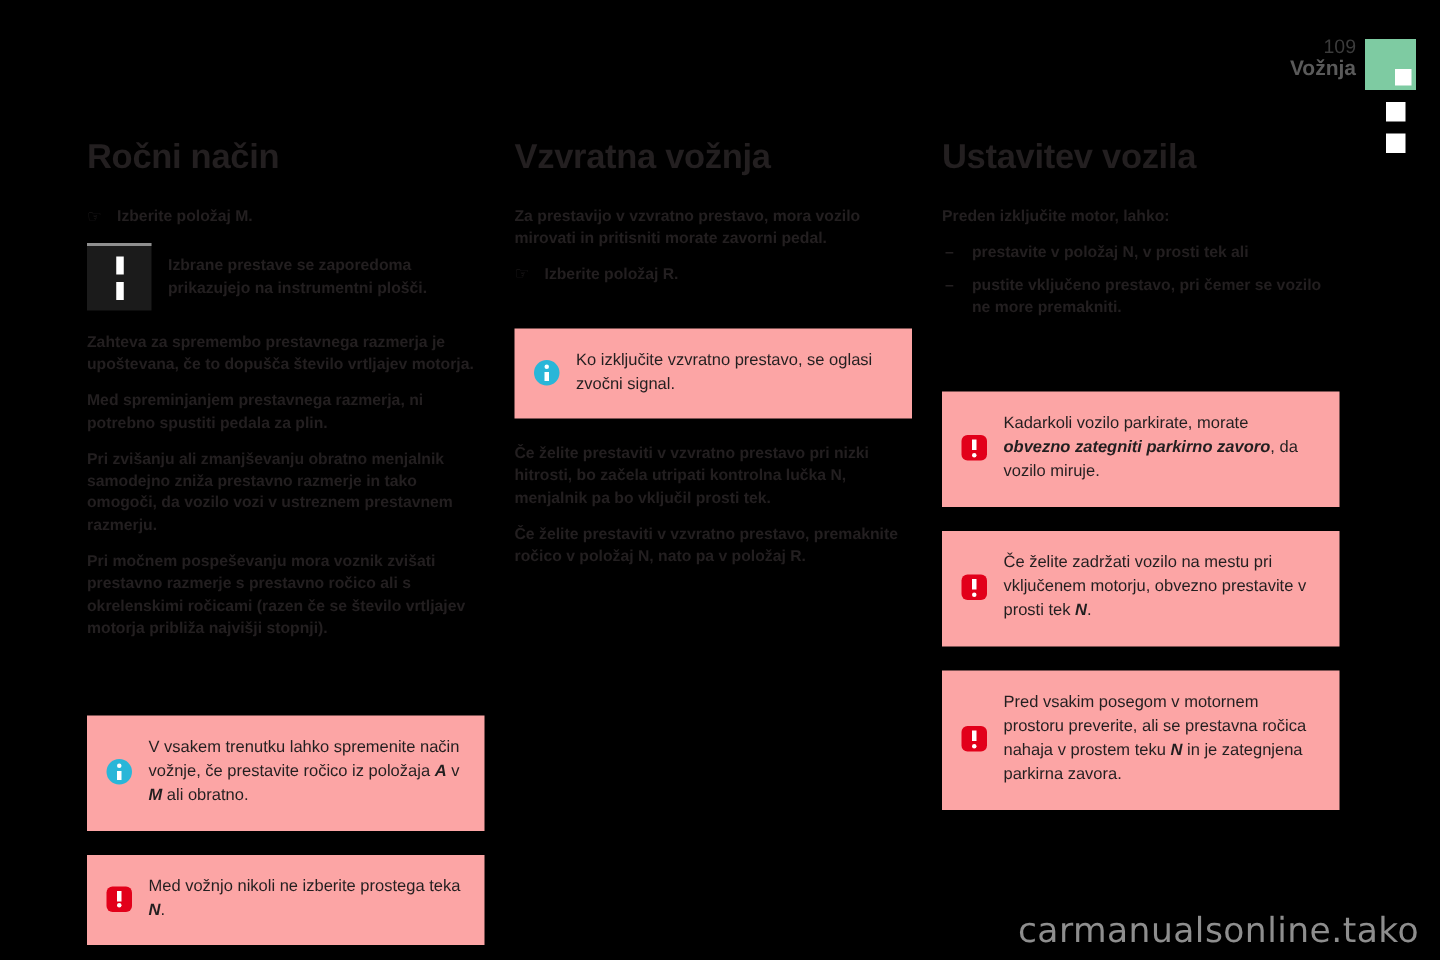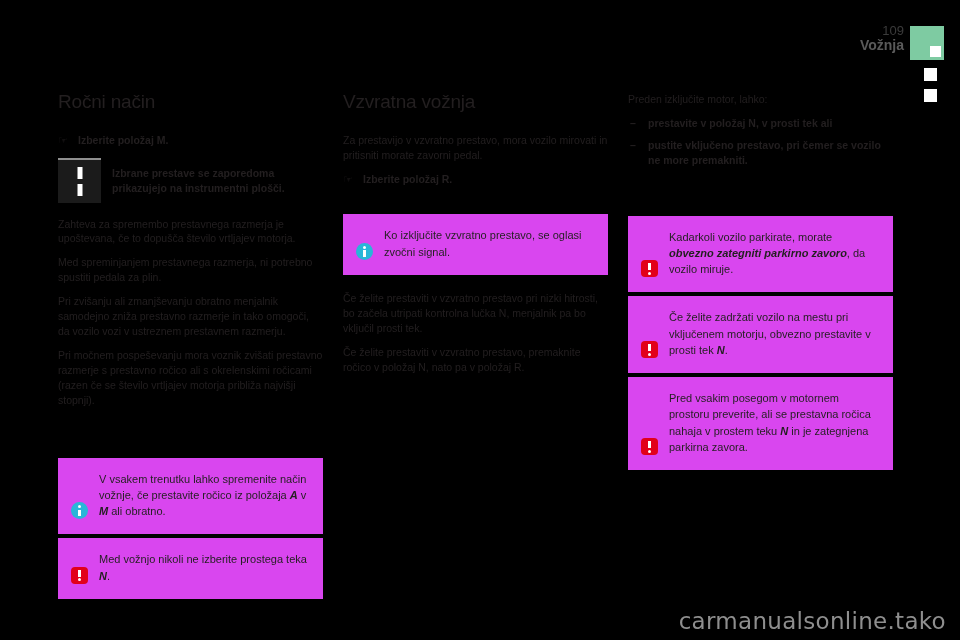--- a/index.html
+++ b/index.html
@@ -68,34 +68,34 @@
   .col {
     position: absolute;
     top: 92px;
     width: 265px;
   }
   #col-left   { left: 58px;  }
   #col-mid    { left: 343px; }
   #col-right  { left: 628px; }
 
   h2.sec-title {
-    font-size: 19px;
-    font-weight: normal;
+    font-size: 23px;
+    font-weight: bold;
     margin: 0 0 20px 0;
     color: #231f20;
     letter-spacing: -0.2px;
     line-height: 1.1;
   }
 
   p.body {
     font-size: 10.5px;
     line-height: 1.42;
     margin: 0 0 9px 0;
     color: #231f20;
-    font-weight: normal;
+    font-weight: bold;
   }
   p.body.last { margin-bottom: 0; }
 
   
   .hand-item {
     display: flex;
     align-items: center;
     gap: 7px;
     margin: 0 0 10px 0;
   }
@@ -164,25 +164,25 @@
   .figure-caption {
     font-size: 10.5px;
     font-weight: bold;
     line-height: 1.42;
     color: #231f20;
     padding-top: 1px;
   }
 
   
   .callout {
-    background: #d946ef;
+    background: #fca5a5;
     padding: 13px 14px 15px 13px;
-    margin-bottom: 4px;
+    margin-bottom: 16px;
     display: flex;
-    align-items: flex-end;
+    align-items: center;
     gap: 11px;
   }
   .callout .cal-text {
     font-size: 11px;
     line-height: 1.48;
     color: #231f20;
     font-weight: normal;
   }
   .callout .cal-text b { font-weight: bold; font-style: italic; }
 
@@ -309,20 +309,21 @@
         <span class="ico info"></span>
         <div class="cal-text"><span>Ko izključite vzvratno prestavo, se oglasi zvočni signal.</span></div>
       </div>
     </div>
 
   <p class="body">Če želite prestaviti v vzvratno prestavo pri nizki hitrosti, bo začela utripati kontrolna lučka N, menjalnik pa bo vključil prosti tek.</p>
   <p class="body last">Če želite prestaviti v vzvratno prestavo, premaknite ročico v položaj N, nato pa v položaj R.</p>
 </div>
 
 <div class="col" id="col-right">
+  <h2 class="sec-title">Ustavitev vozila</h2>
 
   <p class="body">Preden izključite motor, lahko:</p>
 
   <ul class="dash">
     <li>prestavite v položaj N, v prosti tek ali</li>
     <li>pustite vključeno prestavo, pri čemer se vozilo ne more premakniti.</li>
   </ul>
 
   <div id="right-callouts" style="margin-top:48px;">
       <div class="callout">

